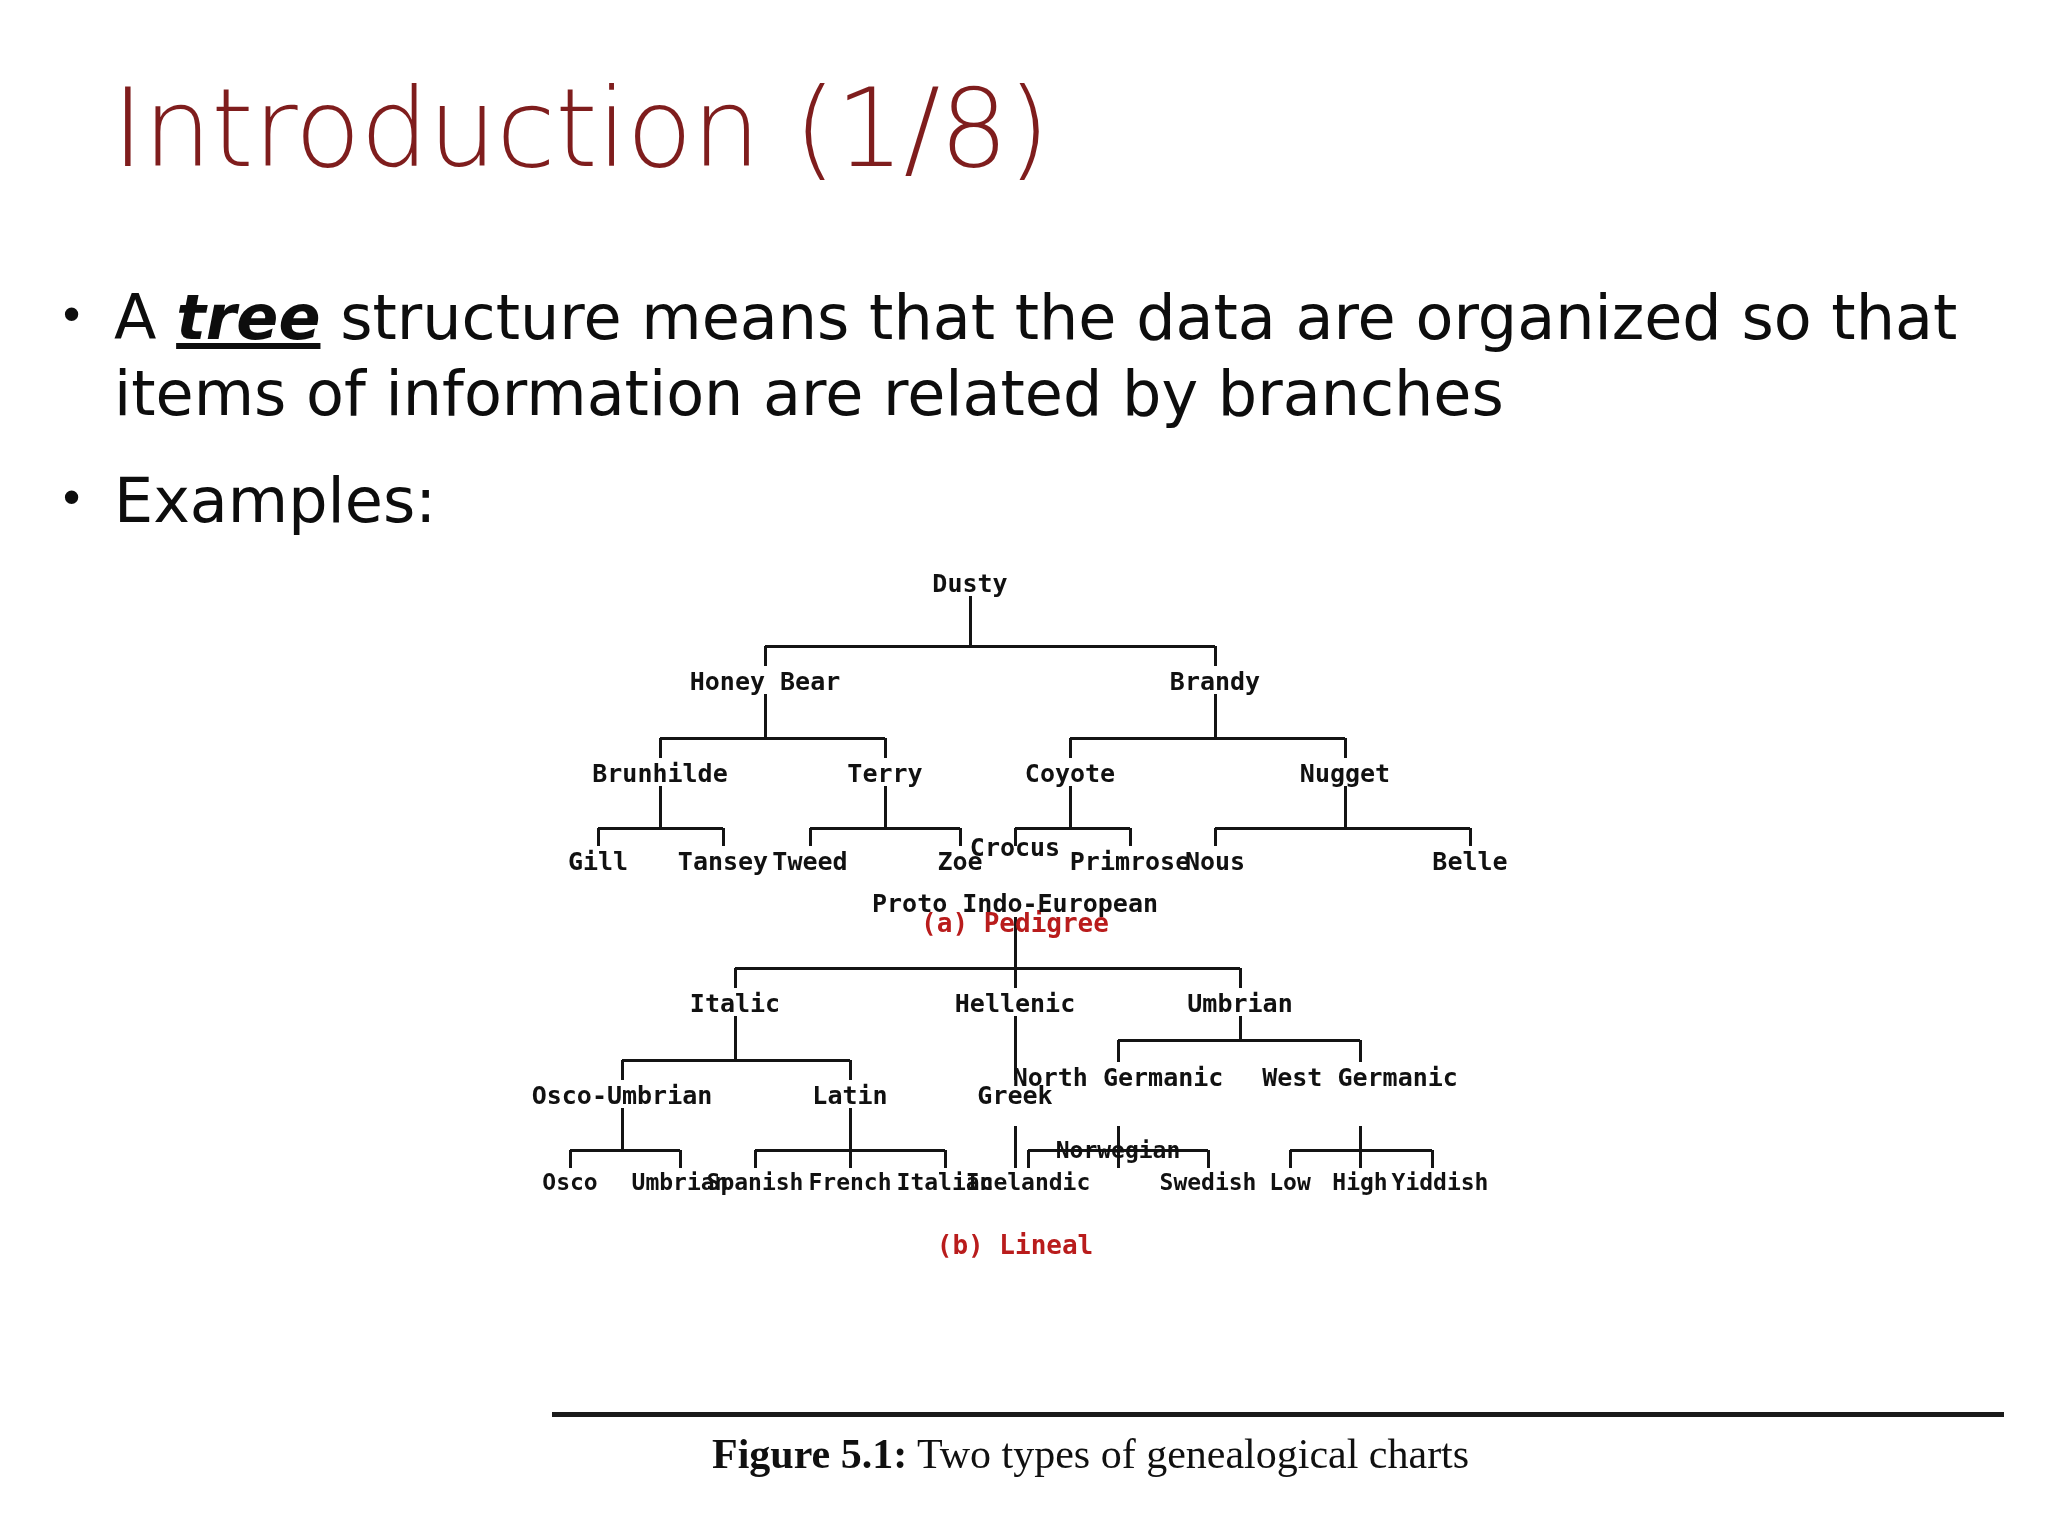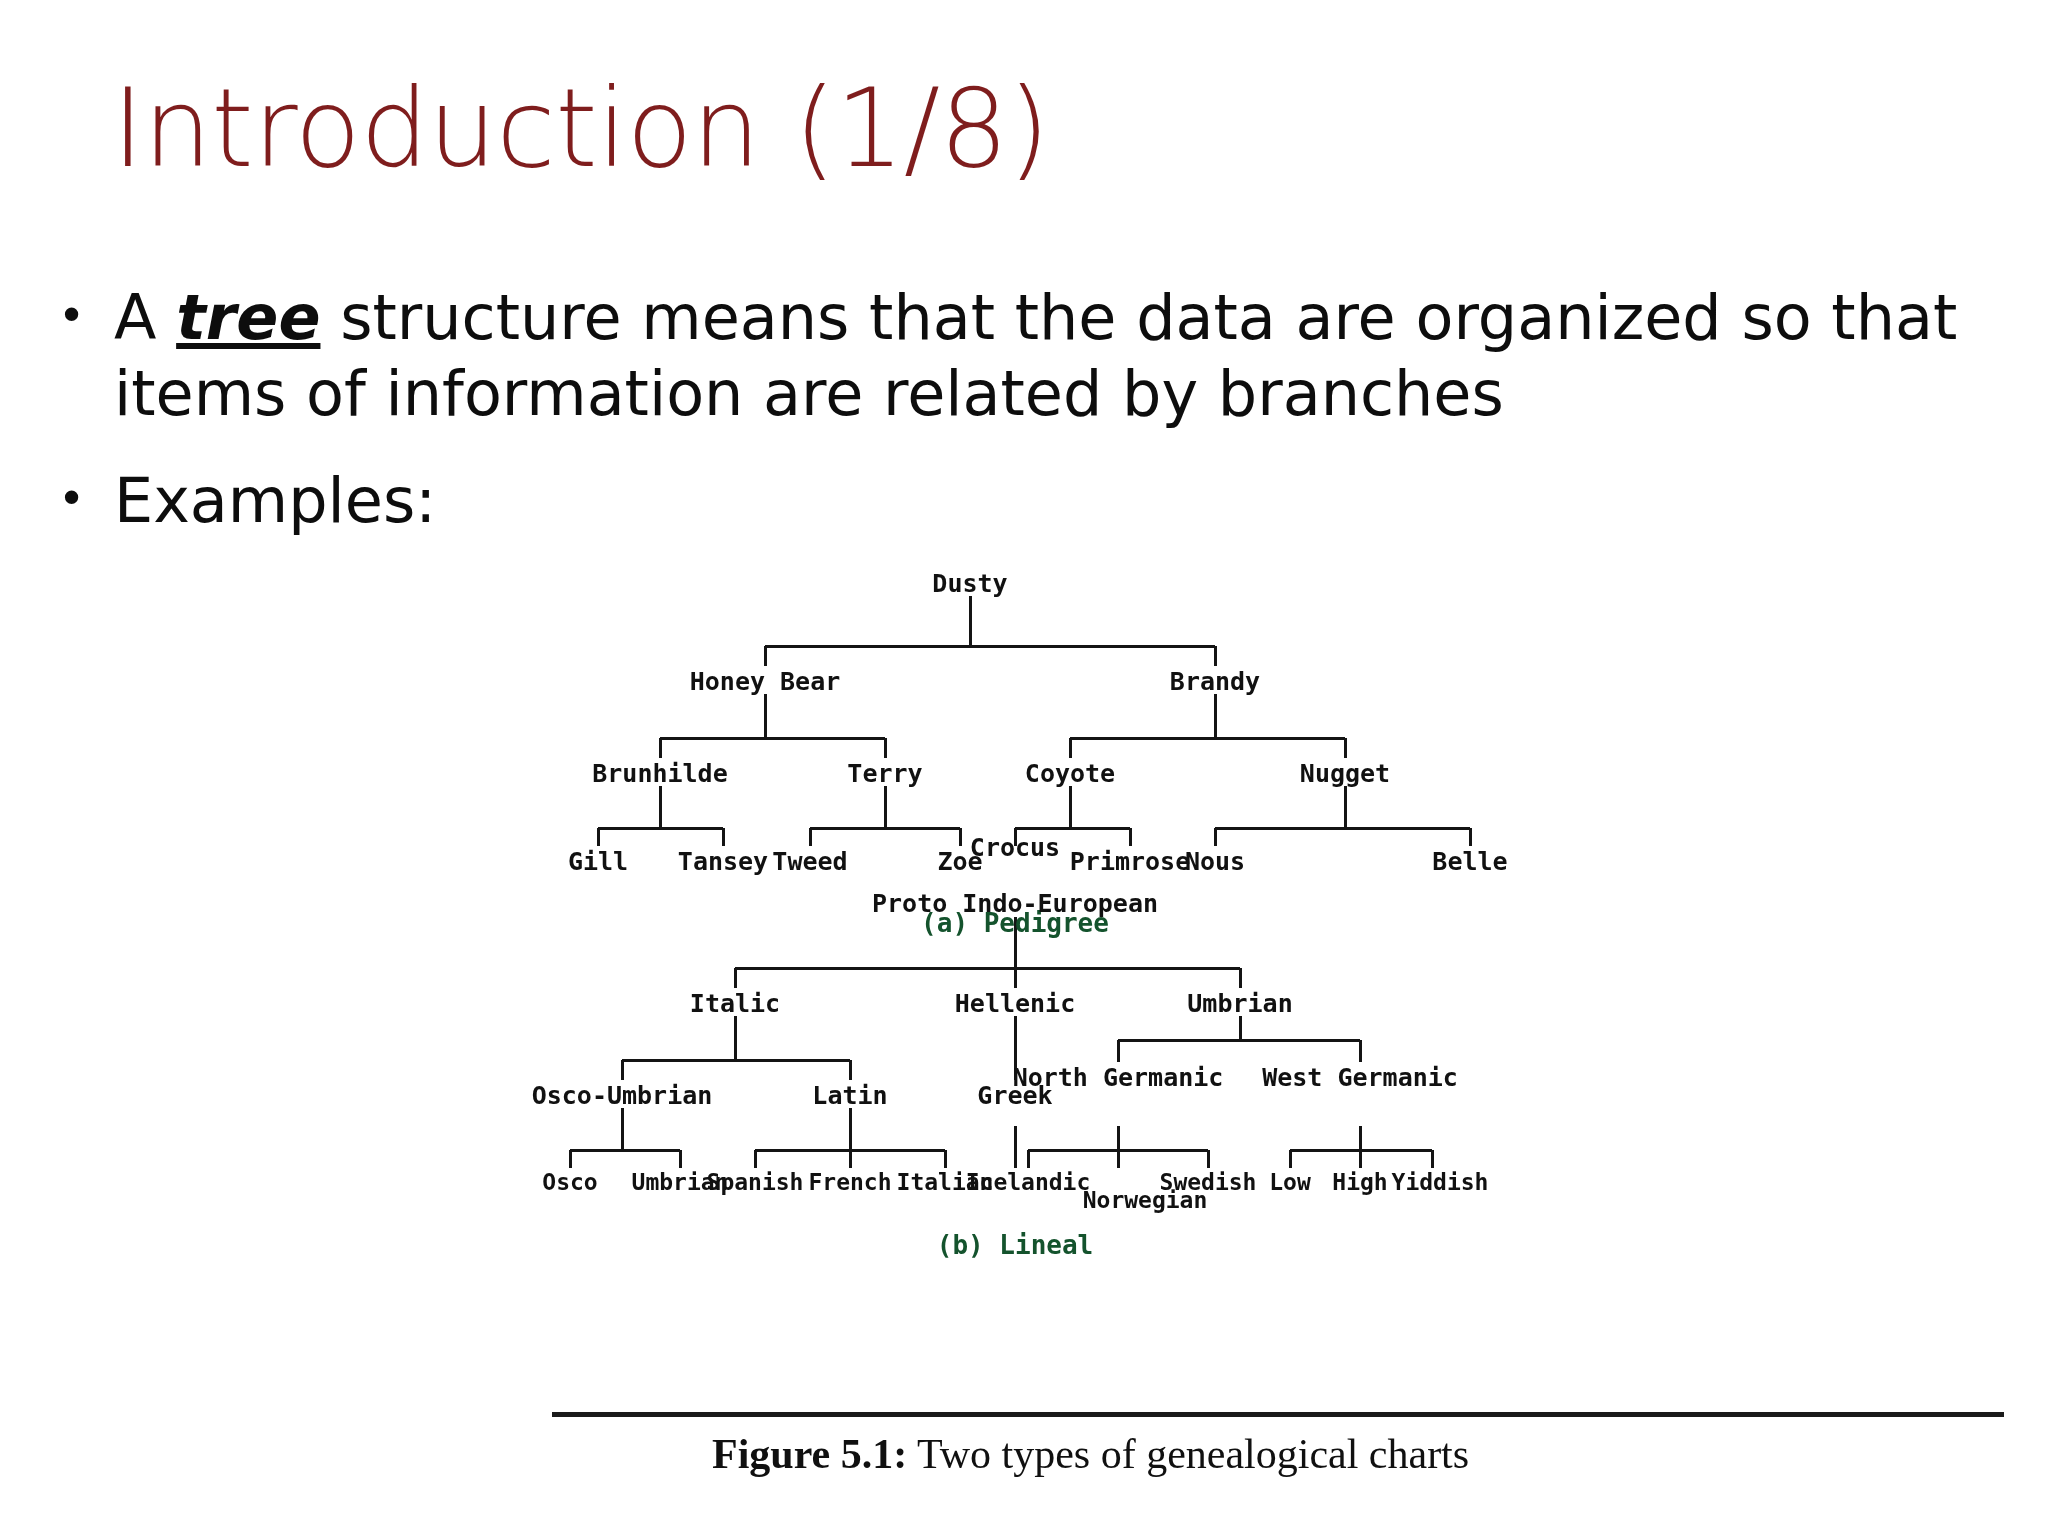--- a/index.html
+++ b/index.html
@@ -94,21 +94,21 @@
     text-align: center;
   }
   .node-label.small {
     font-size: 23px;
   }
   .part-caption {
     position: absolute;
     font-family: "DejaVu Sans Mono", monospace;
     font-weight: 700;
     font-size: 26px;
-    color: #14532d;
+    color: #b91c1c;
     white-space: nowrap;
     transform: translateX(-50%);
   }
   #fig-rule {
     position: absolute;
     left: 552px;
     top: 1412px;
     width: 1452px;
     height: 5px;
     background: #1a1a1a;
@@ -257,21 +257,21 @@
   <div class="node-label" style="left:455px; top:512px;">Greek</div>
   <div class="node-label" style="left:558px; top:494px;">North Germanic</div>
   <div class="node-label" style="left:800px; top:494px;">West Germanic</div>
 
   <div class="node-label small" style="left:10px;  top:600px;">Osco</div>
   <div class="node-label small" style="left:120px; top:600px;">Umbrian</div>
   <div class="node-label small" style="left:195px; top:600px;">Spanish</div>
   <div class="node-label small" style="left:290px; top:600px;">French</div>
   <div class="node-label small" style="left:385px; top:600px;">Italian</div>
   <div class="node-label small" style="left:468px; top:600px;">Icelandic</div>
-  <div class="node-label small" style="left:558px; top:618px;margin-left:27px;">Norwegian</div>
+  <div class="node-label small" style="left:558px; top:568px;">Norwegian</div>
   <div class="node-label small" style="left:648px; top:600px;">Swedish</div>
   <div class="node-label small" style="left:730px; top:600px;">Low</div>
   <div class="node-label small" style="left:800px; top:600px;">High</div>
   <div class="node-label small" style="left:880px; top:600px;">Yiddish</div>
 
   <div class="part-caption" style="left:455px; top:660px;">(b) Lineal</div>
 </div>
 
 <div id="fig-rule"></div>
 

